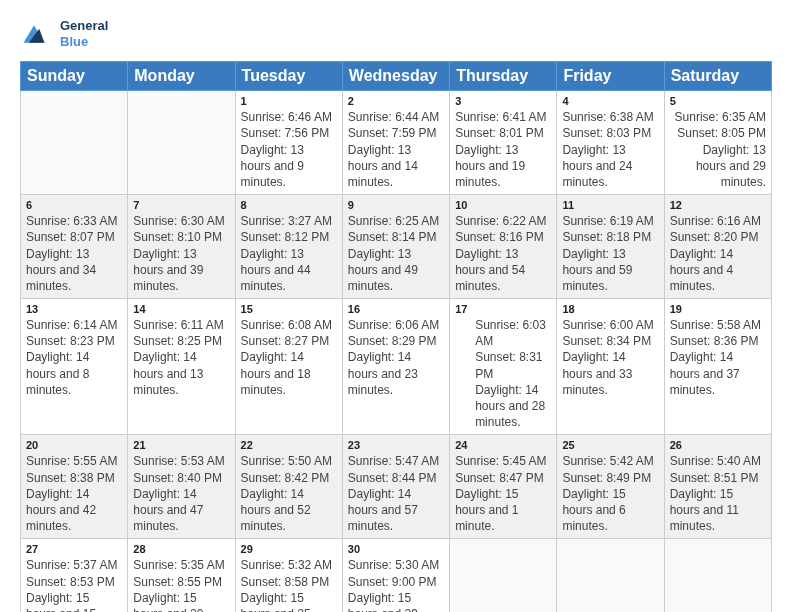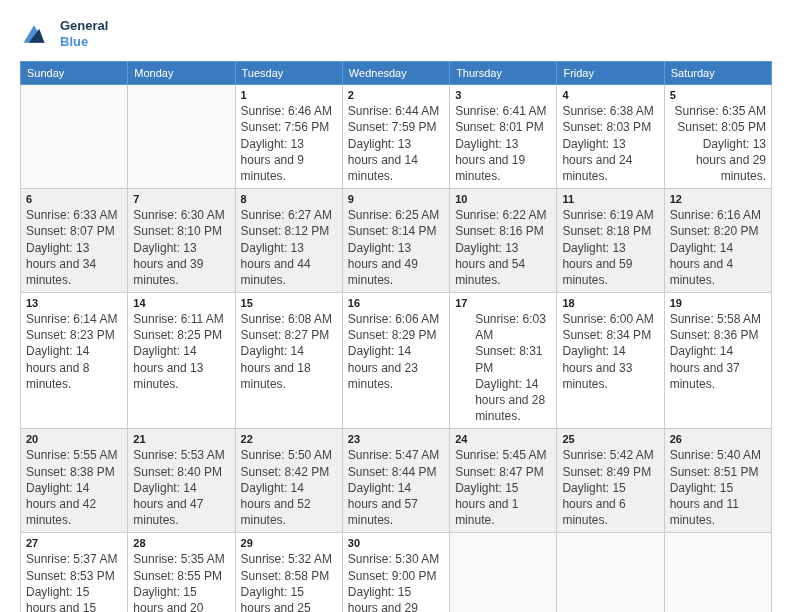--- a/index.html
+++ b/index.html
@@ -45,22 +45,22 @@
       color: #333;
     }
     .calendar {
       width: 100%;
       border-collapse: collapse;
       border: 1px solid #ccc;
     }
     .calendar th {
       background-color: #3a7abf;
       color: #fff;
-      font-size: 11px;
-      font-weight: normal;
+      font-size: 16px;
+      font-weight: bold;
       padding: 5px 6px;
       text-align: left;
       border: 1px solid #5a9adf;
     }
     .calendar td {
       vertical-align: top;
       border: 1px solid #ccc;
       padding: 4px 5px;
       width: calc(100% / 7);
       min-height: 78px;
@@ -163,21 +163,21 @@
 Daylight: 13 hours and 34 minutes.</div>
           </td>
           <td>
             <span class="day-number">7</span>
             <div class="day-info" style="white-space: pre-line;">Sunrise: 6:30 AM
 Sunset: 8:10 PM
 Daylight: 13 hours and 39 minutes.</div>
           </td>
           <td>
             <span class="day-number">8</span>
-            <div class="day-info" style="white-space: pre-line;">Sunrise: 6:27 AM
+            <div class="day-info" style="white-space: pre-line;">Sunrise: 3:27 AM
 Sunset: 8:12 PM
 Daylight: 13 hours and 44 minutes.</div>
           </td>
           <td>
             <span class="day-number">9</span>
             <div class="day-info" style="white-space: pre-line;">Sunrise: 6:25 AM
 Sunset: 8:14 PM
 Daylight: 13 hours and 49 minutes.</div>
           </td>
           <td>

